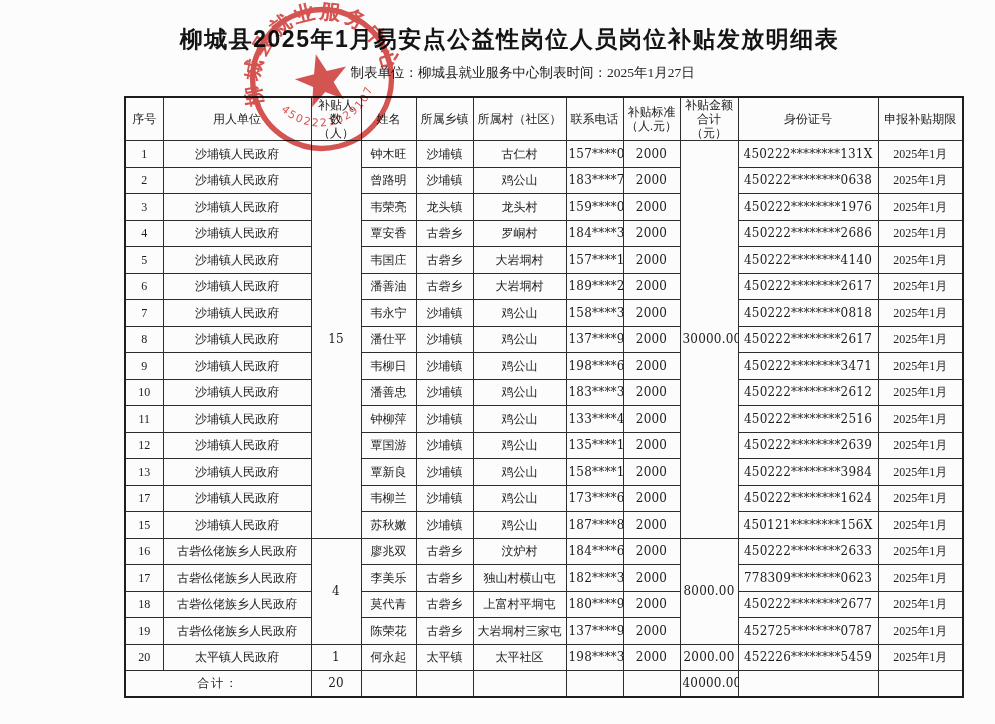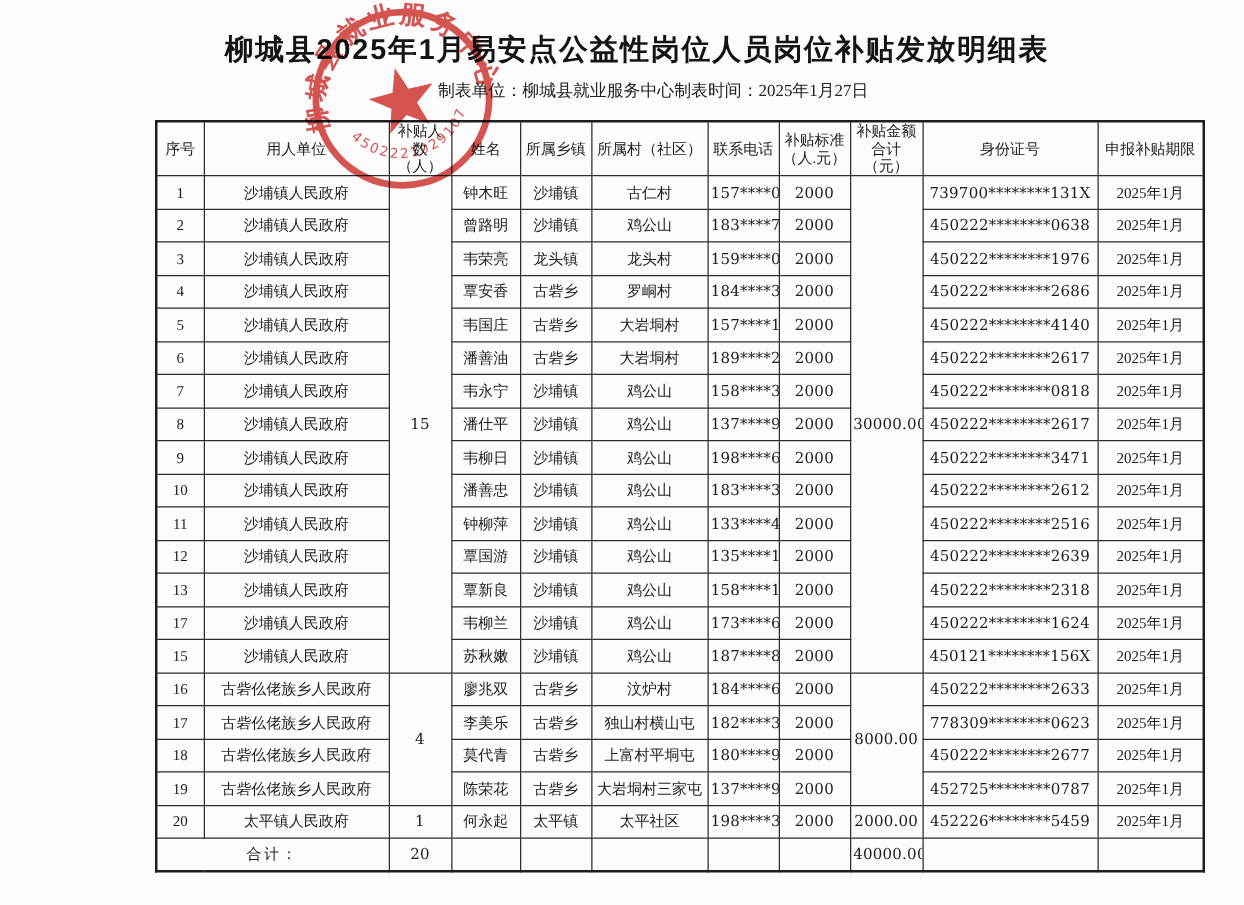--- a/index.html
+++ b/index.html
@@ -101,21 +101,21 @@
         <tr>
           <td>1</td>
           <td>沙埔镇人民政府</td>
           <td class="num" rowspan="15">15</td>
           <td>钟木旺</td>
           <td>沙埔镇</td>
           <td>古仁村</td>
           <td class="num">157****0293</td>
           <td class="num">2000</td>
           <td class="num" rowspan="15">30000.00</td>
-          <td class="num">739700********131X</td>
+          <td class="num">450222********131X</td>
           <td>2025年1月</td>
         </tr>
         <tr>
           <td>2</td>
           <td>沙埔镇人民政府</td>
           <td>曾路明</td>
           <td>沙埔镇</td>
           <td>鸡公山</td>
           <td class="num">183****7686</td>
           <td class="num">2000</td>
@@ -233,21 +233,21 @@
           <td>2025年1月</td>
         </tr>
         <tr>
           <td>13</td>
           <td>沙埔镇人民政府</td>
           <td>覃新良</td>
           <td>沙埔镇</td>
           <td>鸡公山</td>
           <td class="num">158****1348</td>
           <td class="num">2000</td>
-          <td class="num">450222********2318</td>
+          <td class="num">450222********3984</td>
           <td>2025年1月</td>
         </tr>
         <tr>
           <td>17</td>
           <td>沙埔镇人民政府</td>
           <td>韦柳兰</td>
           <td>沙埔镇</td>
           <td>鸡公山</td>
           <td class="num">173****6893</td>
           <td class="num">2000</td>

